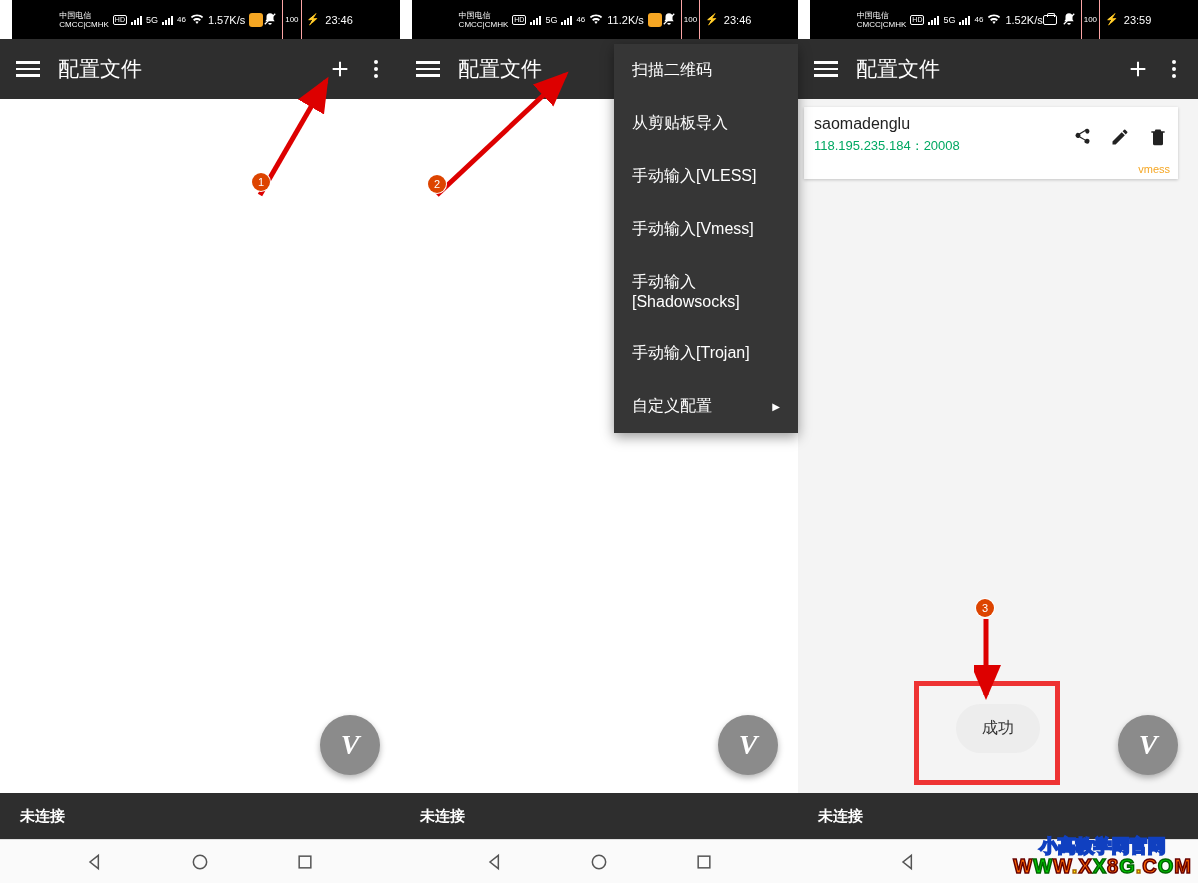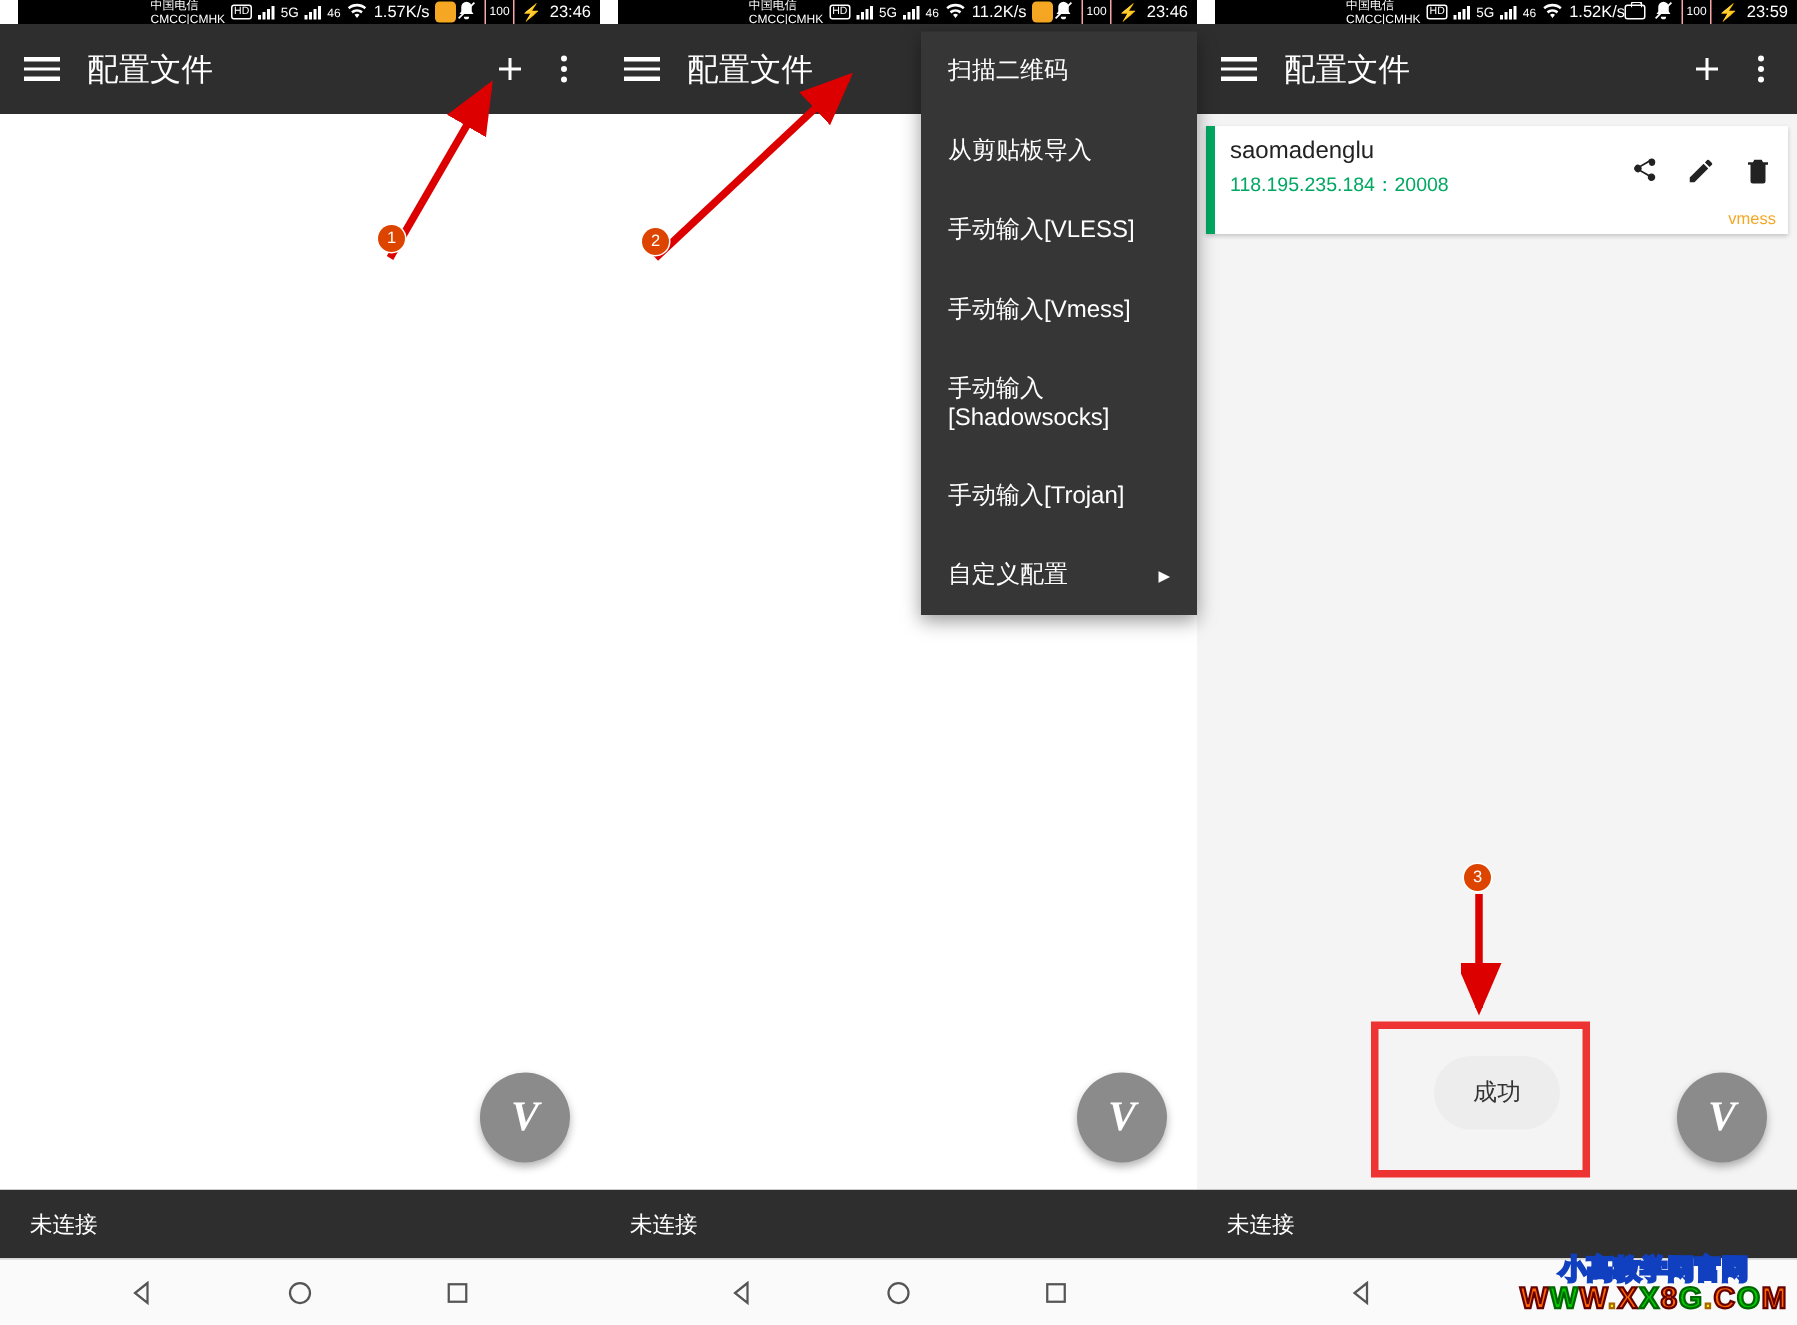--- a/index.html
+++ b/index.html
@@ -18,28 +18,28 @@
     background: #fff;
     display: flex;
     flex-direction: column;
   }
   .phone.p1 { left: 0;    width: 400px; }
   .phone.p2 { left: 400px; width: 398px; }
   .phone.p3 { left: 798px; width: 400px; }
 
   
   .statusbar {
-    height: 16px;
+    height: 39px;
     background: #000;
     color: #fff;
     display: flex;
     align-items: center;
     font-size: 10px;
     padding: 0 6px;
-    justify-content: flex-end;
+    justify-content: center;
     white-space: nowrap;
     margin-left: 12px;
   }
   .sb-left { display:flex; align-items:center; gap:4px; }
   .sb-carrier { display:flex; flex-direction:column; line-height:9px; font-size:8px; }
   .sig { display:inline-flex; align-items:flex-end; gap:1px; height:10px; }
   .sig b { width:2px; background:#fff; display:block; }
   .sig b:nth-child(1){height:3px;} .sig b:nth-child(2){height:5px;}
   .sig b:nth-child(3){height:7px;} .sig b:nth-child(4){height:9px;}
   .hd { border:1px solid #fff; border-radius:2px; font-size:7px; padding:0 1px; line-height:8px;}
@@ -78,24 +78,25 @@
     z-index:10;
   }
   .menu-item {
     padding:16px 18px; font-size:16px;
     border:none; display:flex; justify-content:space-between; align-items:center;
   }
   .menu-item .chev { font-size:10px; }
 
   
   .card {
-    position:absolute; top:8px; left:6px; right:6px;
+    position:absolute; top:8px; left:6px; right:20px;
     background:#fff; box-shadow:0 1px 3px rgba(0,0,0,.2);
     display:flex; align-items:stretch; overflow:hidden;
     height:72px;
+    flex-direction:column;
   }
   .card-bar { width:6px; background:#00a862; }
   .card-body { flex:1; padding:8px 10px 4px; display:flex; flex-direction:column; }
   .card-title { font-size:16px; color:#222; }
   .card-sub { font-size:13px; color:#00a862; margin-top:4px;}
   .card-actions { position:absolute; right:10px; top:20px; display:flex; gap:18px; }
   .card-actions svg { width:20px; height:20px; fill:#222; }
   .card-proto { position:absolute; right:8px; bottom:4px; font-size:11px; color:#f5a623;}
 
   
@@ -112,21 +113,21 @@
     width:60px; height:60px; border-radius:50%;
     background:#8b8b8b; color:#fff; font-size:28px; font-style:italic; font-weight:bold;
     display:flex; align-items:center; justify-content:center;
     box-shadow:0 3px 6px rgba(0,0,0,.3);
     font-family: Georgia, serif;
   }
 
   
   .connbar {
     height:46px; background:#2e2e2e; color:#fff;
-    display:flex; align-items:center; padding:0 20px; font-size:15px;
+    display:flex; align-items:center; padding:0 20px; font-size:15px;font-weight:bold;
   }
 
   
   .navbar {
     height:44px; background:#fafafa;
     display:flex; align-items:center; justify-content:space-evenly;
     border-top:1px solid #e0e0e0;
   }
   .nav-ic { width:20px; height:20px; }
 

